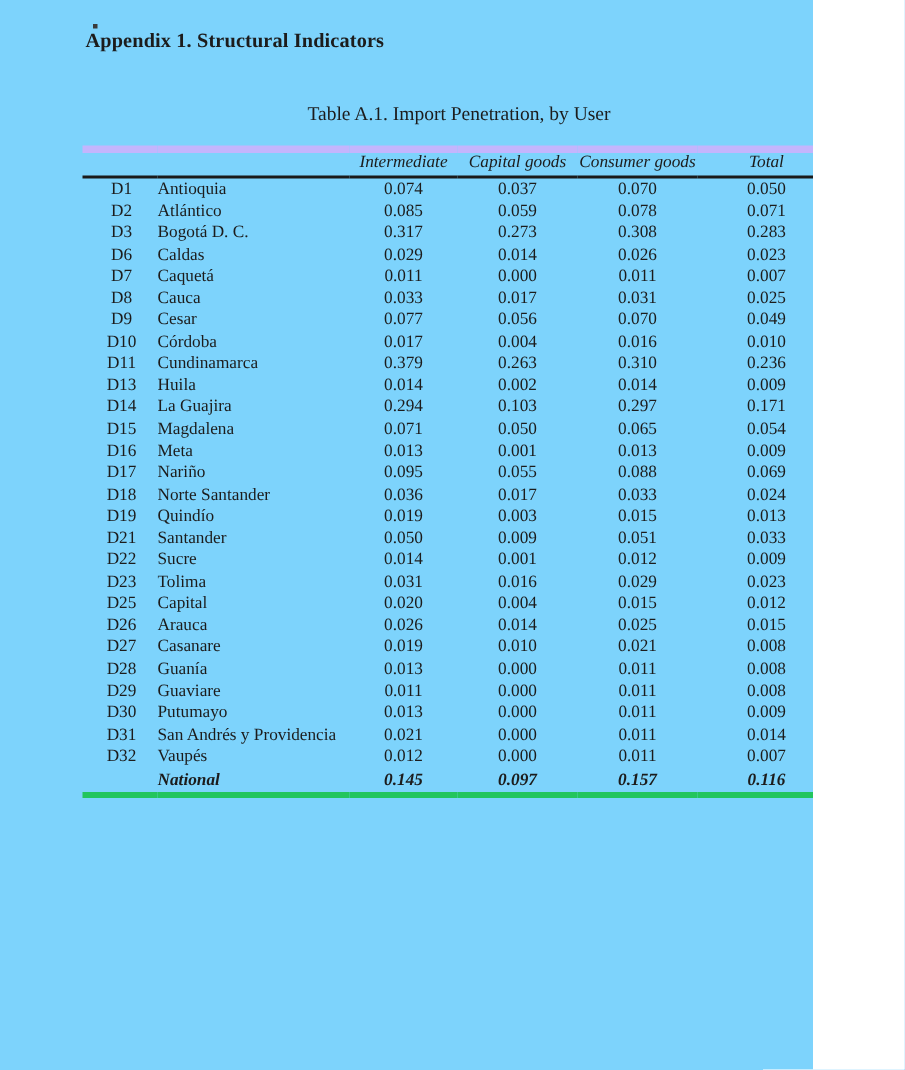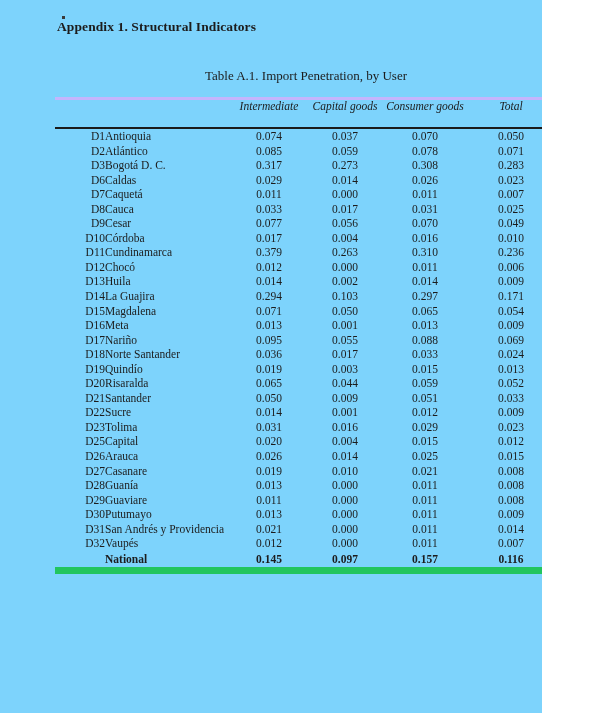--- a/index.html
+++ b/index.html
@@ -58,45 +58,46 @@
   col.c-name { width: 128px; }
   col.c-int  { width: 72px; }
   col.c-cap  { width: 80px; }
   col.c-con  { width: 80px; }
   col.c-tot  { width: 92px; }
 
   thead th {
     font-style: italic;
     font-weight: 400;
     text-align: center;
-    border-top: 3px solid #c4b5fd;
+    border-top: 5px solid #c4b5fd;
     border-bottom: 2px solid #1a1a1a;
-    padding: 0 0 14px 0;
+    padding: 0 0 2px 0;
     height: 13px;
     line-height: 13px;
     white-space: nowrap;
     overflow: hidden;
   }
   tbody td {
     padding: 0;
     height: 14.54px;
     line-height: 14.54px;
     white-space: nowrap;
     overflow: hidden;
   }
-  tbody td.code-cell { text-align: right; padding-left: 2px; }
+  tbody td.code-cell { text-align: center; padding-left: 2px; }
   tbody td.name-cell { text-align: left; }
   tbody td.num-cell  { text-align: center; }
 
   tfoot td {
     padding: 0;
     height: 16px;
     line-height: 16px;
     font-weight: 700;
-    border-bottom: 7px solid #22c55e;
+    font-style: italic;
+    border-bottom: 4px solid #22c55e;
     white-space: nowrap;
     overflow: hidden;
     margin-left: 16px;
   }
   tfoot td.name-cell { text-align: left; }
   tfoot td.num-cell  { text-align: center; }
 </style>
 </head>
 <body>
 
@@ -194,28 +195,20 @@
         </tr>
         <tr>
           <td class="code-cell">D11</td>
           <td class="name-cell">Cundinamarca</td>
           <td class="num-cell">0.379</td>
           <td class="num-cell">0.263</td>
           <td class="num-cell">0.310</td>
           <td class="num-cell">0.236</td>
         </tr>
         <tr>
-          <td class="code-cell">D12</td>
-          <td class="name-cell">Chocó</td>
-          <td class="num-cell">0.012</td>
-          <td class="num-cell">0.000</td>
-          <td class="num-cell">0.011</td>
-          <td class="num-cell">0.006</td>
-        </tr>
-        <tr>
           <td class="code-cell">D13</td>
           <td class="name-cell">Huila</td>
           <td class="num-cell">0.014</td>
           <td class="num-cell">0.002</td>
           <td class="num-cell">0.014</td>
           <td class="num-cell">0.009</td>
         </tr>
         <tr>
           <td class="code-cell">D14</td>
           <td class="name-cell">La Guajira</td>
@@ -256,28 +249,20 @@
           <td class="num-cell">0.033</td>
           <td class="num-cell">0.024</td>
         </tr>
         <tr>
           <td class="code-cell">D19</td>
           <td class="name-cell">Quindío</td>
           <td class="num-cell">0.019</td>
           <td class="num-cell">0.003</td>
           <td class="num-cell">0.015</td>
           <td class="num-cell">0.013</td>
-        </tr>
-        <tr>
-          <td class="code-cell">D20</td>
-          <td class="name-cell">Risaralda</td>
-          <td class="num-cell">0.065</td>
-          <td class="num-cell">0.044</td>
-          <td class="num-cell">0.059</td>
-          <td class="num-cell">0.052</td>
         </tr>
         <tr>
           <td class="code-cell">D21</td>
           <td class="name-cell">Santander</td>
           <td class="num-cell">0.050</td>
           <td class="num-cell">0.009</td>
           <td class="num-cell">0.051</td>
           <td class="num-cell">0.033</td>
         </tr>
         <tr>

